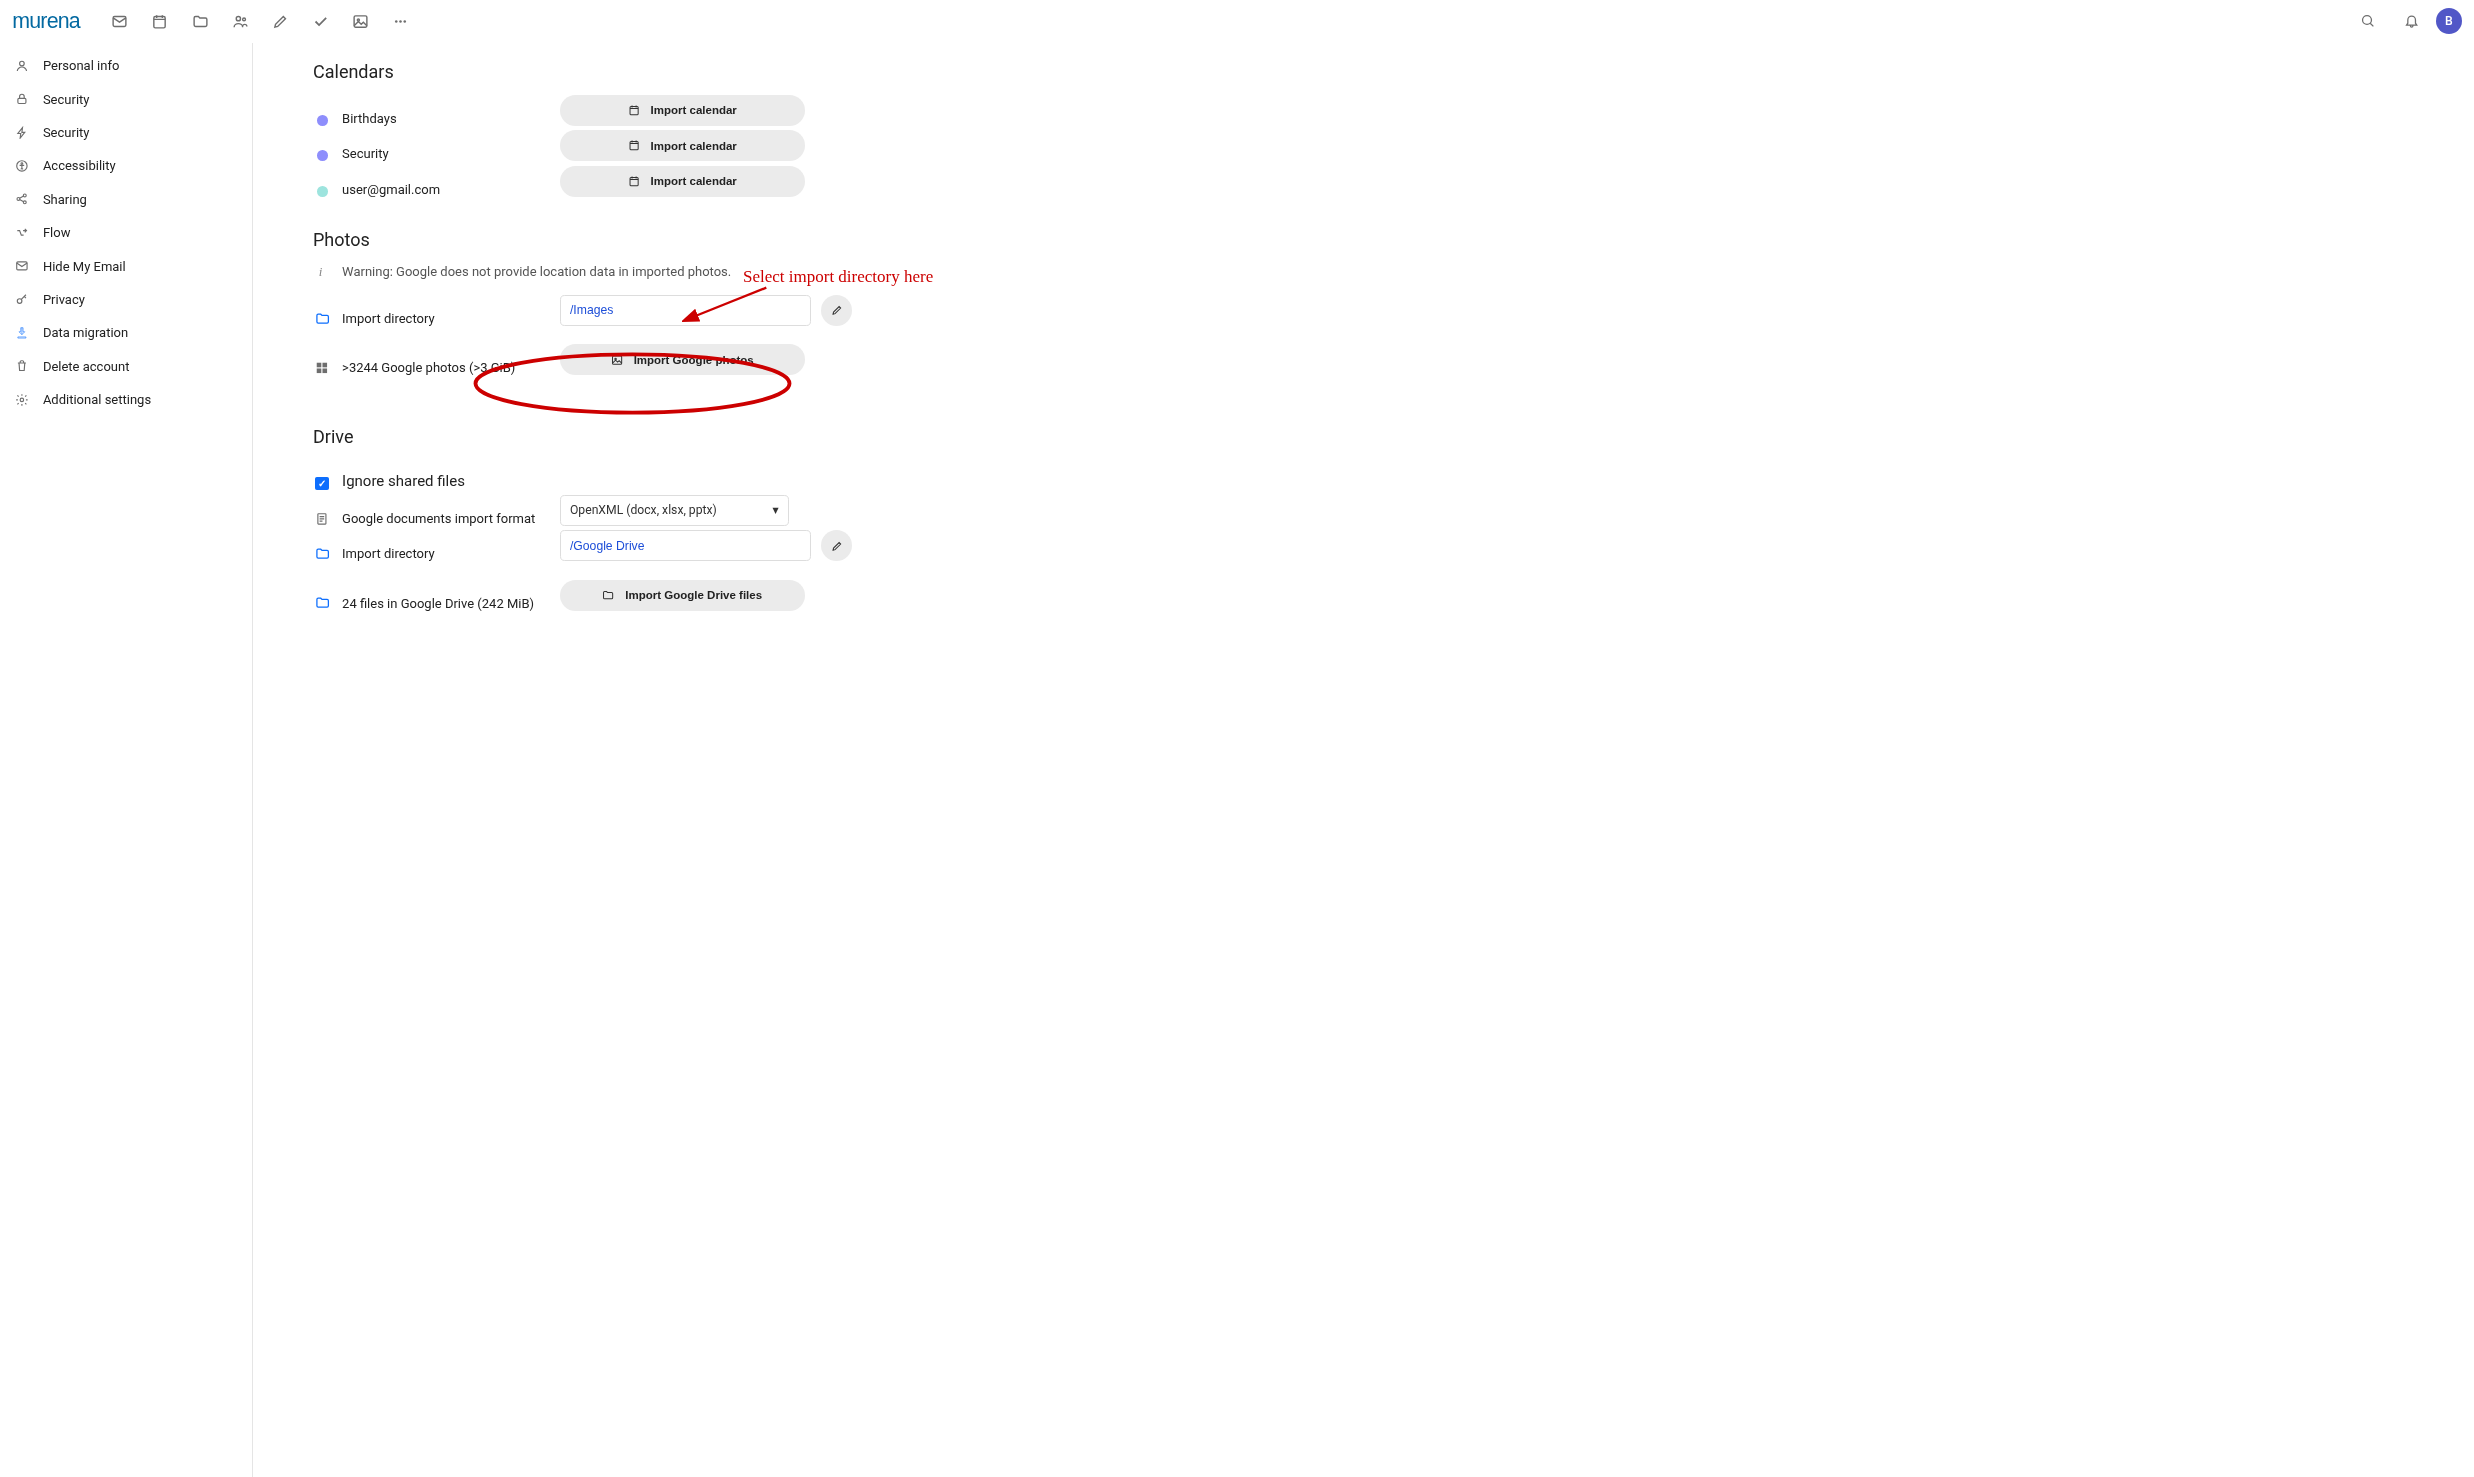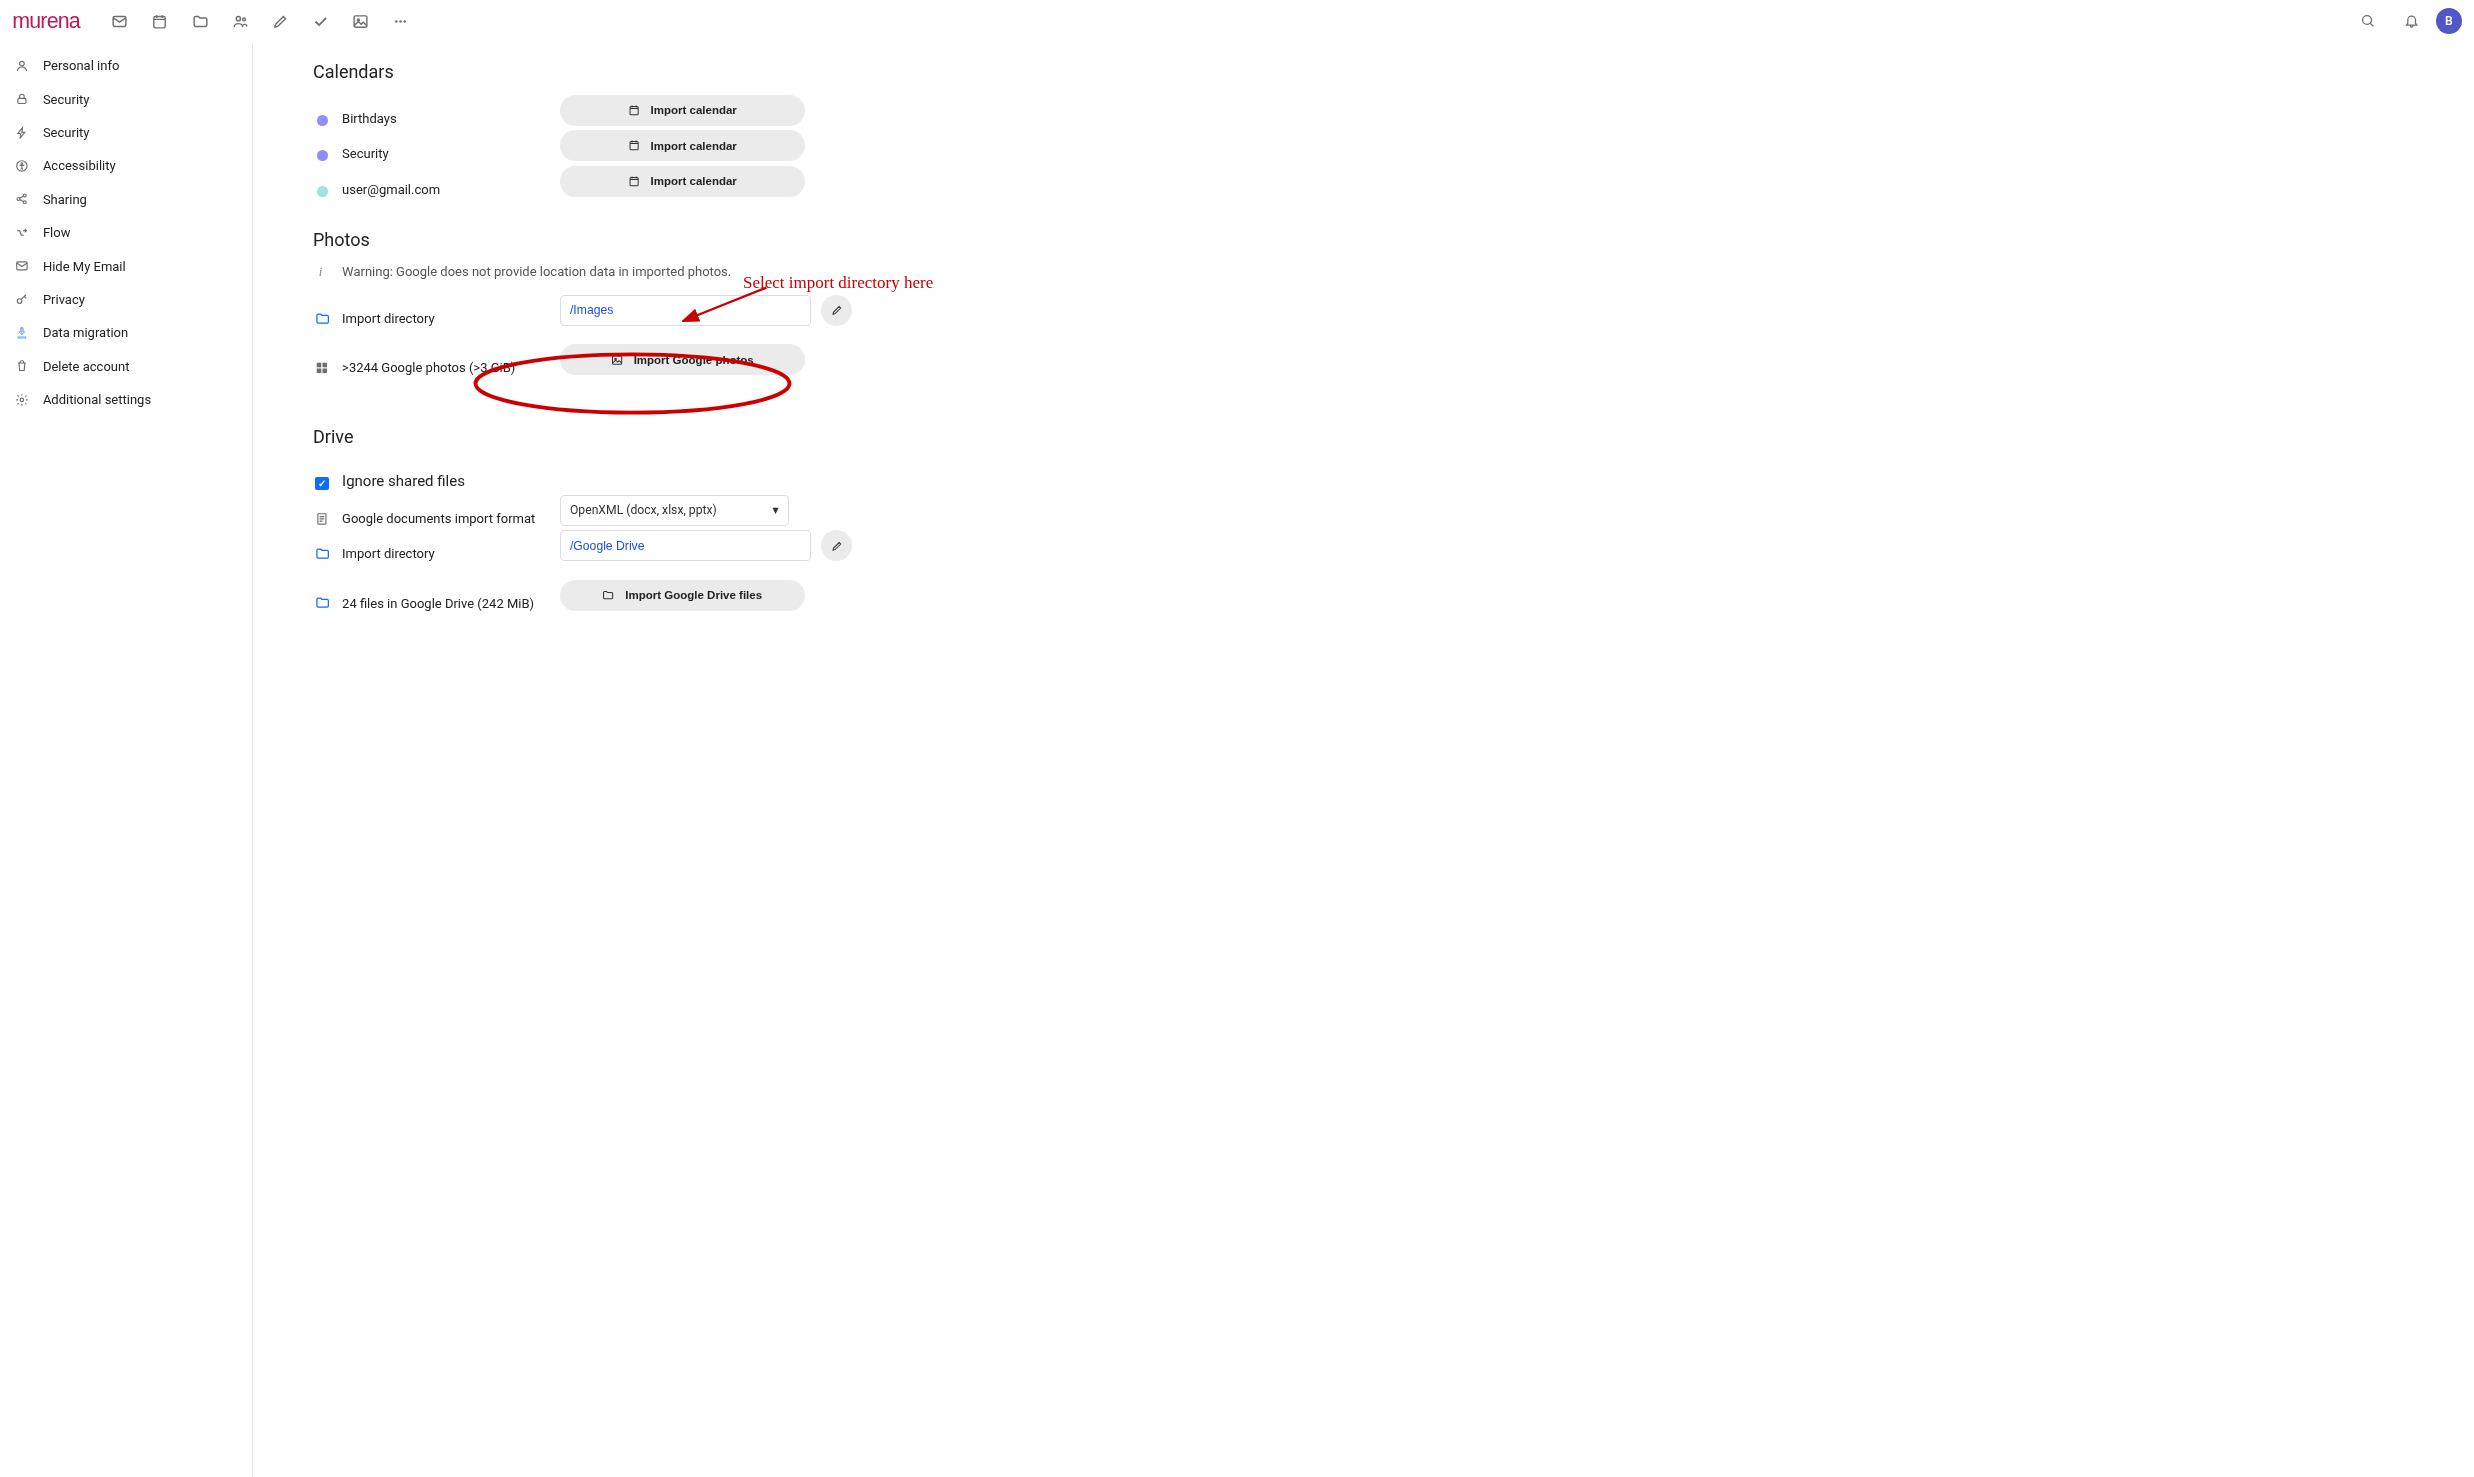--- a/index.html
+++ b/index.html
@@ -14,21 +14,21 @@
     display: flex;
     align-items: center;
     padding: 0 12.2px;
     border-bottom: 0.8px solid transparent;
   }
   .logo {
     font-family: sans-serif;
     font-weight: 500;
     font-size: 21.4px;
     letter-spacing: -0.8px;
-    color: #be185d;
+    color: #0369a1;
     margin-right: 21.4px;
   }
   .top-icons { display: flex; gap: 3.1px; }
   .top-icon {
     width: 37px; height: 37px;
     display: flex; align-items: center; justify-content: center;
     border-radius: 6.1px;
     cursor: pointer;
     color: #6e6e6e;
   }
@@ -485,21 +485,21 @@
       <button class="btn-pill">
         <span class="ico">
             <svg width="12.2" height="12.2" viewBox="0 0 24 24" fill="none" stroke="currentColor" stroke-width="2">
               <path d="M3 7a2 2 0 012-2h4l2 2h8a2 2 0 012 2v8a2 2 0 01-2 2H5a2 2 0 01-2-2V7z"></path>
             </svg>
           </span>
         <span>Import Google Drive files</span>
       </button>
     </div>
 
-    <div class="annotation" style="left:490px; top:230px;">Select import directory here</div>
+    <div class="annotation" style="left:490px; top:224px;">Select import directory here</div>
     <svg class="arrow-svg" style="left:429px; top:237px;" width="92" height="46" viewBox="0 0 120 60">
       <defs>
           <marker id="ah" markerWidth="10" markerHeight="10" refX="2" refY="3" orient="auto">
             <path d="M0,0 L0,6 L8,3 z" fill="#cc0000"></path>
           </marker>
         </defs>
       <line x1="110" y1="10" x2="15" y2="48" stroke="#cc0000" stroke-width="3" marker-end="url(#ah)"></line>
     </svg>
     <svg class="circle-svg" style="left:211px; top:306px;" width="337" height="69" viewBox="0 0 440 90">
       <ellipse cx="220" cy="45" rx="205" ry="38" fill="none" stroke="#cc0000" stroke-width="5"></ellipse>

